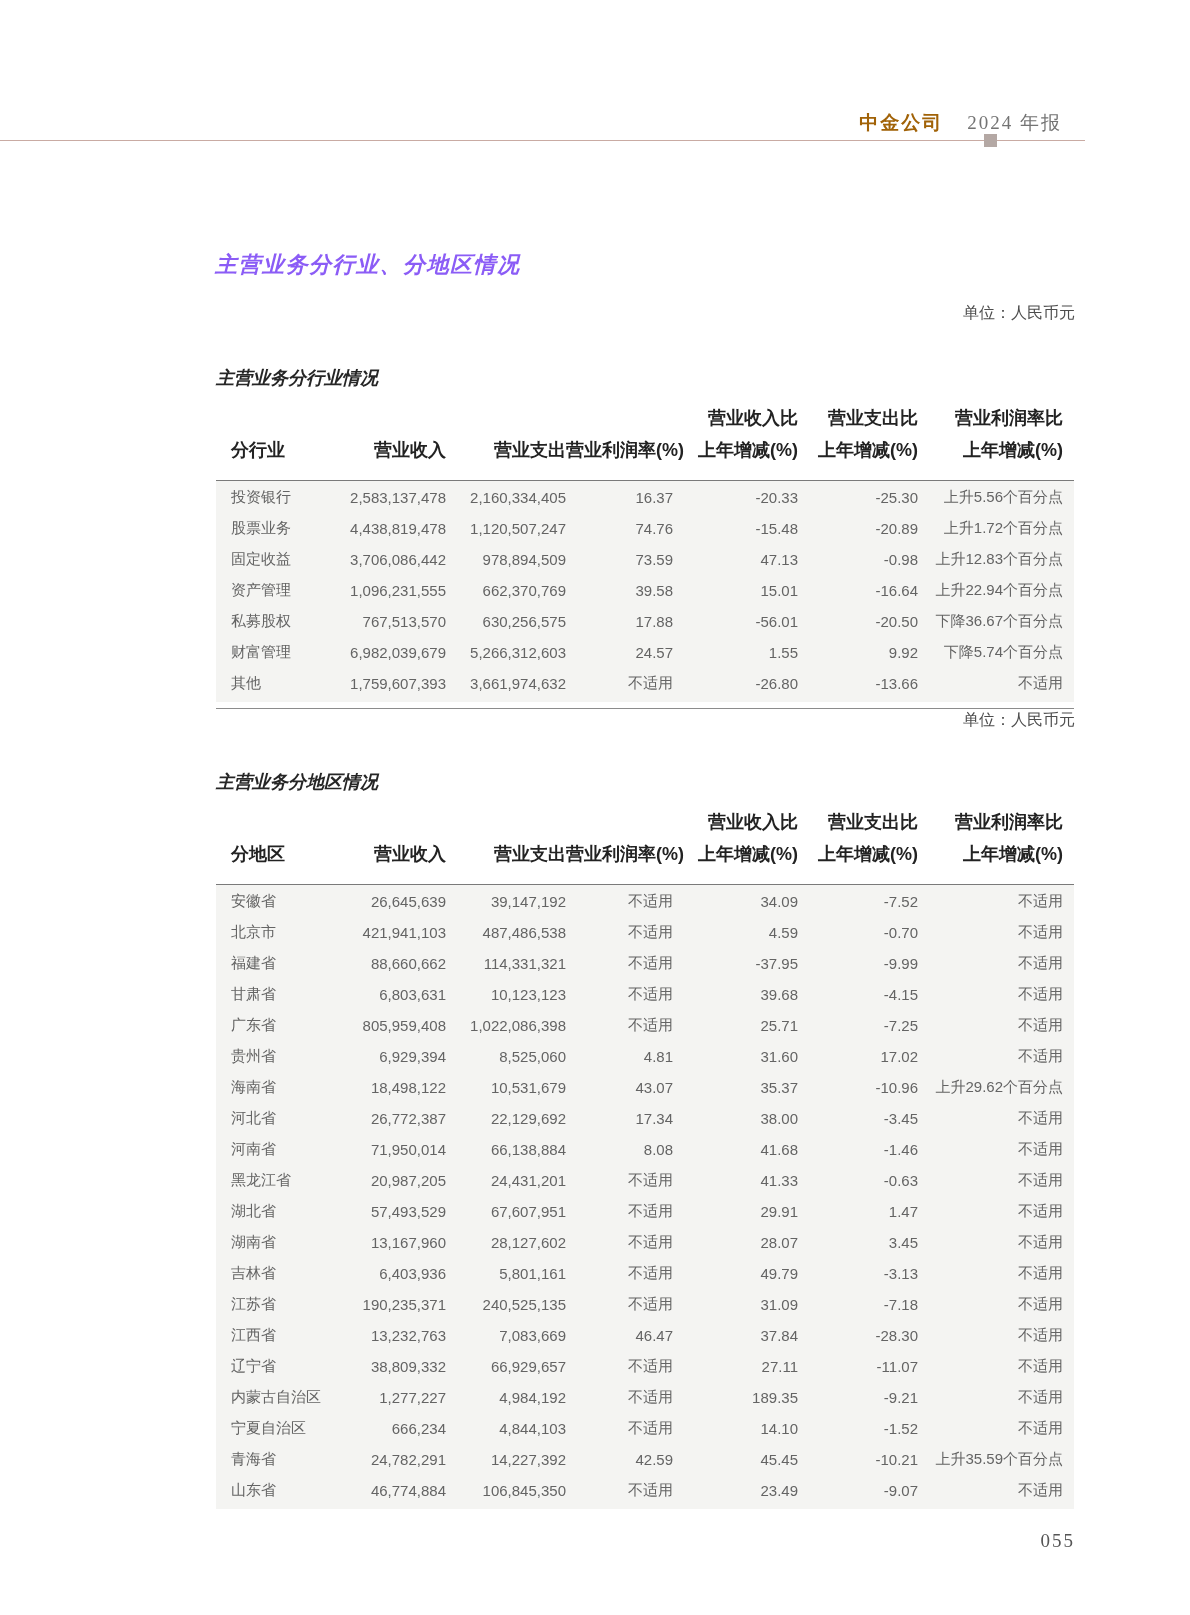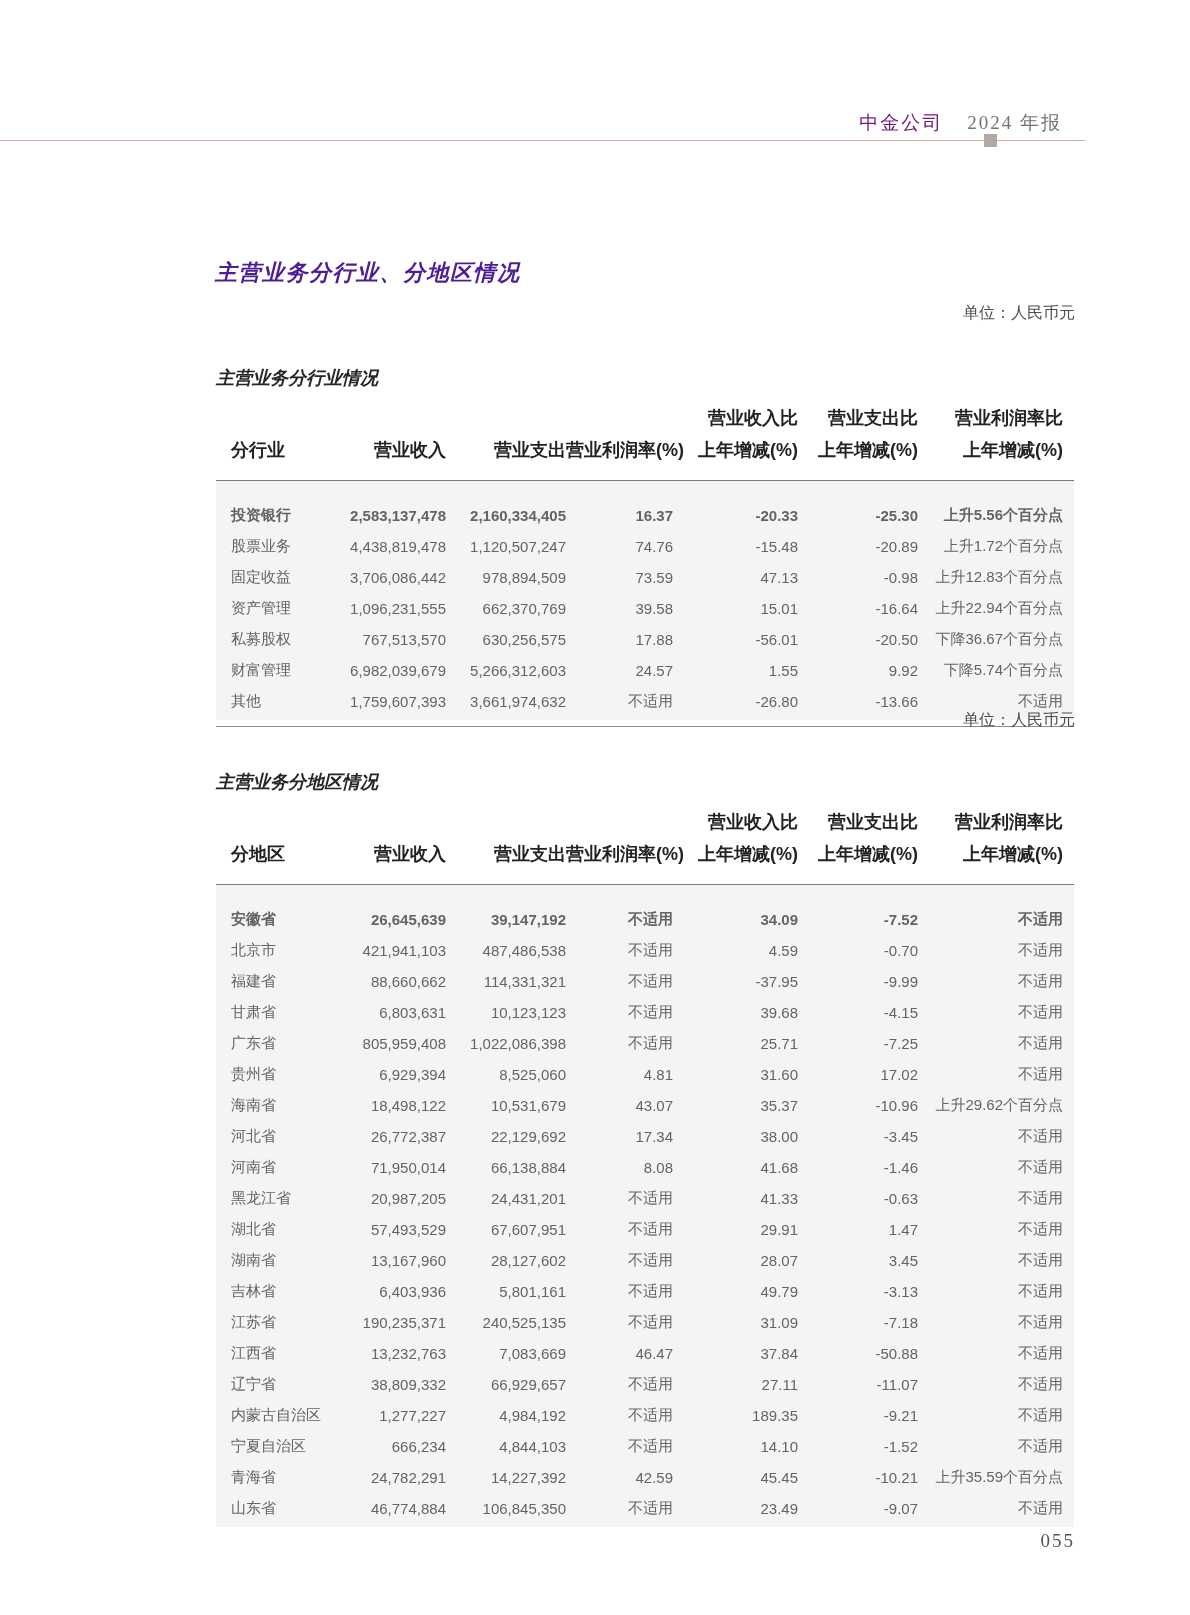--- a/index.html
+++ b/index.html
@@ -16,21 +16,21 @@
   
   .hdr-text {
     position: absolute;
     top: 110px;
     right: 128px;
     font-family: "Liberation Serif", serif;
     font-size: 19px;
     letter-spacing: 2px;
     white-space: nowrap;
   }
-  .hdr-company { color: #701a75; }
+  .hdr-company { color: #a16207; font-weight: bold; }
   .hdr-year { color: #737373; margin-left: 24px; }
   .hdr-line {
     position: absolute;
     top: 140px;
     left: 0;
     width: 1085px;
     height: 1px;
     background: var(--accent-line, #c9aba3);
   }
   .hdr-square {
@@ -38,29 +38,29 @@
     top: 134px;
     left: 984px;
     width: 13px;
     height: 13px;
     background: var(--accent-square, #b4a8a4);
   }
 
   
   .doc-title {
     position: absolute;
-    top: 258px;
+    top: 250px;
     left: 215px;
     margin: 0;
     font-family: "Liberation Serif", serif;
     font-style: italic;
     font-weight: bold;
     font-size: 22px;
     letter-spacing: 1.5px;
-    color: #4c1d95;
+    color: #8b5cf6;
   }
   .unit-note {
     position: absolute;
     left: 215px;
     width: 860px;
     text-align: right;
     font-size: 16px;
     color: #4d4d4d;
   }
   .unit-note.first  { top: 303px; }
@@ -114,21 +114,21 @@
   tbody td {
     height: 31px;
     padding: 0;
     text-align: right;
     vertical-align: middle;
     color: #646464;
     white-space: nowrap;
   }
   tbody td.col-label { text-align: left; padding-left: 15px; }
   tbody td:last-child { padding-right: 11px; }
-  tbody tr:first-child td { padding-top: 19px; font-weight: bold; }
+  tbody tr:first-child td { padding-top: 1px; }
   tbody tr:last-child td  { padding-bottom: 3px; }
 
   .end-rule {
     height: 0;
     border-top: 1px solid #8c8c8c;
     margin-top: 6px;
   }
 
   
   .pageno {
@@ -435,21 +435,21 @@
             <td class="col-num">31.09</td>
             <td class="col-num">-7.18</td>
             <td class="col-num">不适用</td>
           </tr>
           <tr>
             <td class="col-label">江西省</td>
             <td class="col-num">13,232,763</td>
             <td class="col-num">7,083,669</td>
             <td class="col-num">46.47</td>
             <td class="col-num">37.84</td>
-            <td class="col-num">-50.88</td>
+            <td class="col-num">-28.30</td>
             <td class="col-num">不适用</td>
           </tr>
           <tr>
             <td class="col-label">辽宁省</td>
             <td class="col-num">38,809,332</td>
             <td class="col-num">66,929,657</td>
             <td class="col-num">不适用</td>
             <td class="col-num">27.11</td>
             <td class="col-num">-11.07</td>
             <td class="col-num">不适用</td>

